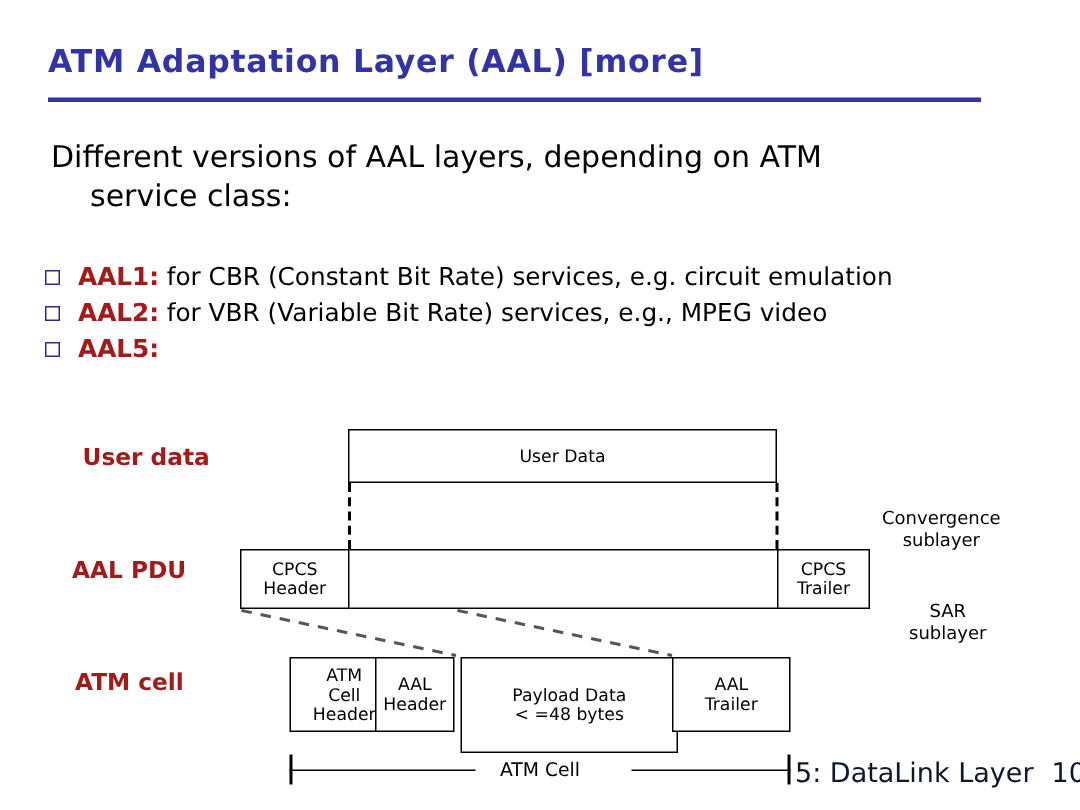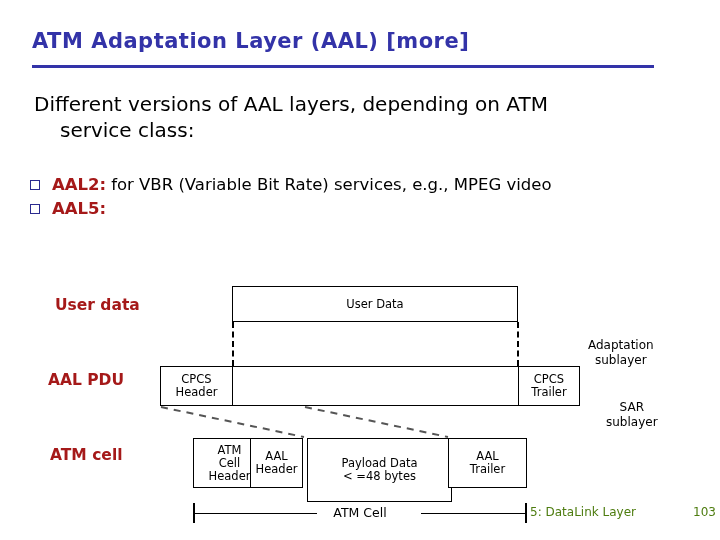--- a/index.html
+++ b/index.html
@@ -197,41 +197,46 @@
 
   
   #footer {
     position: absolute;
     left: 530px;
     top: 505px;
     width: 186px;
     display: flex;
     justify-content: space-between;
     align-items: baseline;
-    font-size: 12px;
-    color: #4d7c0f;
+    font-size: 18px;
+    color: #0f172a;
     white-space: nowrap;
   }
   #footer-page { padding-left: 12px; text-align: right; }
 </style>
 </head>
 <body>
 
 <div id="slide-title">
   <span>ATM Adaptation Layer (AAL) [more]</span>
   <span class="underline-rule"></span>
 </div>
 
 <div id="lead-paragraph">
   <span>Different versions of AAL layers, depending on ATM</span>
   <span class="cont">service class:</span>
 </div>
 
 <div id="aal-list">
 
+  <div class="aal-item">
+    <span class="bullet-square"></span>
+    <span class="aal-tag">AAL1:</span>
+    <span class="aal-desc">for CBR (Constant Bit Rate) services, e.g. circuit emulation</span>
+  </div>
 
   <div class="aal-item">
     <span class="bullet-square"></span>
     <span class="aal-tag">AAL2:</span>
     <span class="aal-desc">for VBR (Variable Bit Rate) services, e.g., MPEG video</span>
   </div>
 
   <div class="aal-item">
     <span class="bullet-square"></span>
     <span class="aal-tag">AAL5:</span>
@@ -289,21 +294,21 @@
     </span>
   </div>
   <div class="dbox" id="box-aal-trailer">
     <span>
       <span>AAL</span><br>
       <span>Trailer</span>
     </span>
   </div>
 
   <div class="sublayer-label" id="label-convergence">
-    <span>Adaptation</span><br>
+    <span>Convergence</span><br>
     <span>sublayer</span>
   </div>
   <div class="sublayer-label" id="label-sar">
     <span>SAR</span><br>
     <span>sublayer</span>
   </div>
 
   <div id="dim-line-wrap">
     <span class="tick left"></span>
     <span class="bar left"></span>

